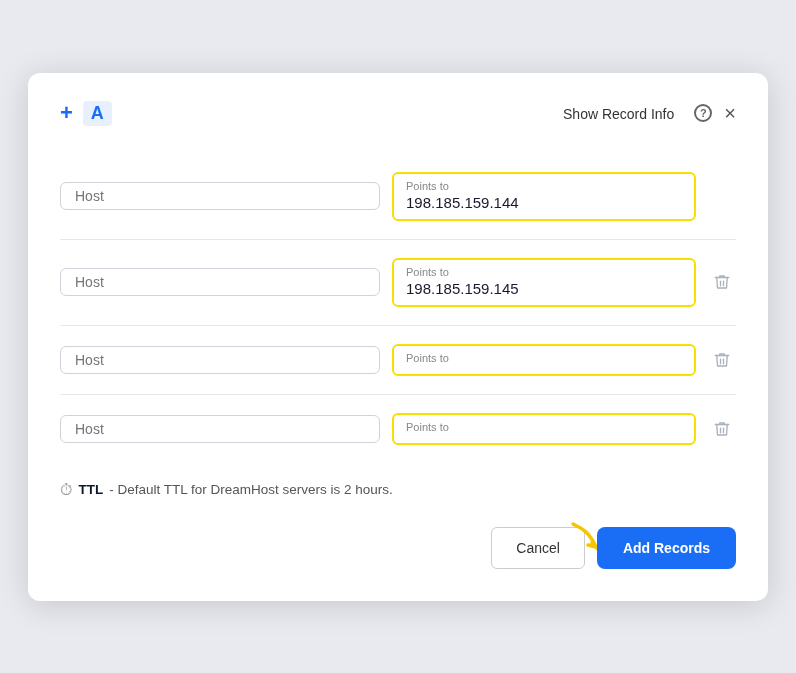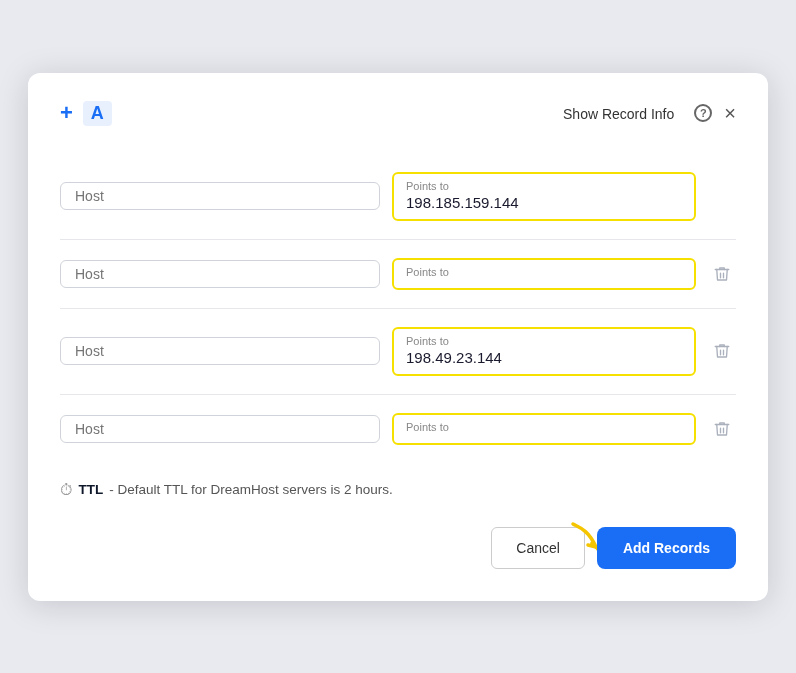--- a/index.html
+++ b/index.html
@@ -216,36 +216,36 @@
       <div class="points-to-wrapper">
         <div class="points-to-label">Points to</div>
         <div class="points-to-value">198.185.159.144</div>
       </div>
       <div class="delete-placeholder"></div>
     </div>
       <div class="record-row">
       <input class="host-input" type="text" placeholder="Host" value="" style="">
       <div class="points-to-wrapper">
         <div class="points-to-label">Points to</div>
+        <div class="points-to-value">198.185.159.145</div>
       </div>
 
         <div class="delete-btn">
           <svg viewBox="0 0 24 24" fill="none" stroke="currentColor" stroke-width="1.8" stroke-linecap="round" stroke-linejoin="round">
             <polyline points="3 6 5 6 21 6"></polyline>
             <path d="M19 6l-1 14H6L5 6"></path>
             <path d="M10 11v6M14 11v6"></path>
             <path d="M9 6V4h6v2"></path>
           </svg>
         </div>
     </div>
       <div class="record-row">
       <input class="host-input" type="text" placeholder="Host" value="" style="">
       <div class="points-to-wrapper">
         <div class="points-to-label">Points to</div>
-        <div class="points-to-value">198.49.23.144</div>
       </div>
 
         <div class="delete-btn">
           <svg viewBox="0 0 24 24" fill="none" stroke="currentColor" stroke-width="1.8" stroke-linecap="round" stroke-linejoin="round">
             <polyline points="3 6 5 6 21 6"></polyline>
             <path d="M19 6l-1 14H6L5 6"></path>
             <path d="M10 11v6M14 11v6"></path>
             <path d="M9 6V4h6v2"></path>
           </svg>
         </div>

